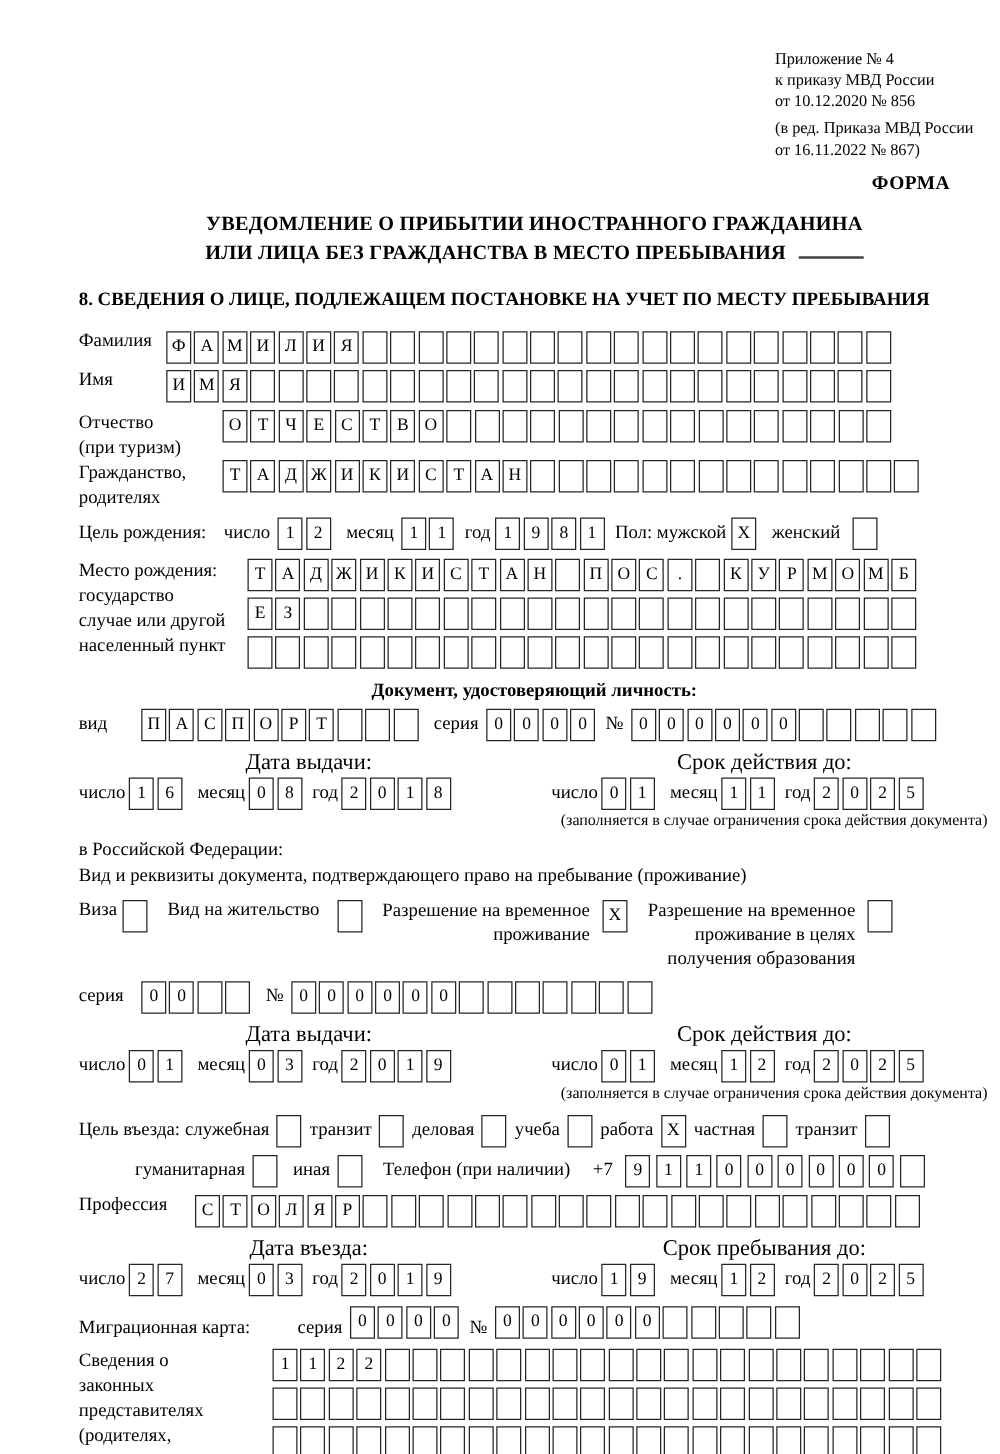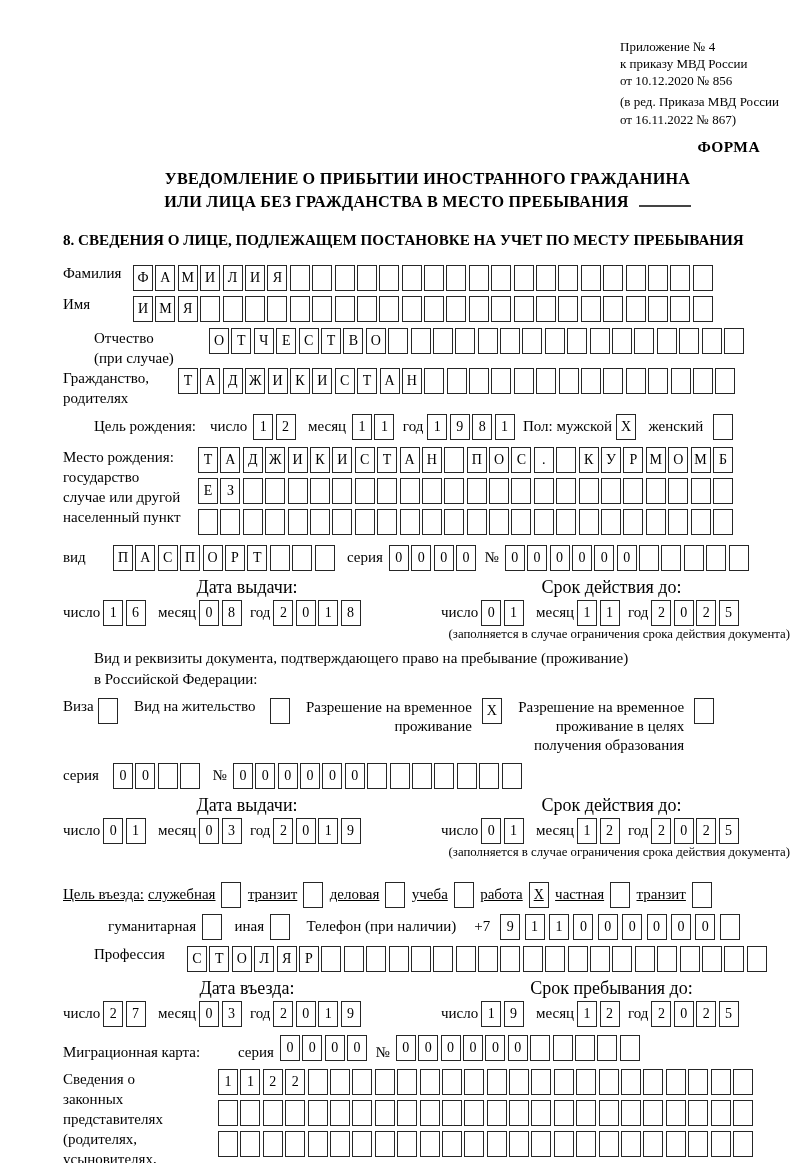--- a/index.html
+++ b/index.html
@@ -13,22 +13,22 @@
   .uline{display:inline-block;width:52px;border-bottom:2px solid #444;margin-left:10px;}
   .sec{font-weight:bold;font-size:15.1px;margin-top:18px;white-space:nowrap;}
   .row{display:flex;align-items:flex-start;}
   .cells{display:flex;flex:none;}
   .box{flex:none;width:18px;height:24px;border:1.6px solid #262626;margin-right:2.4px;
        display:inline-flex;align-items:center;justify-content:center;font-size:14px;background:#fff;}
   .lbl{flex:none;}
   .w70{width:70px;} .w115{width:115px;} .w135{width:135px;} .w50{width:50px;} .w155{width:155px;} .w175{width:175px;}
   .stack>div{line-height:20px;}
   .vgap>.cells{margin-bottom:5px;}
-  .mt16{margin-top:16px;} .mt5{margin-top:5px;} .mt6{margin-top:6px;margin-left:31px;} .mt7{margin-top:7px;}
-  .mt8{margin-top:8px;} .mt10{margin-top:22px;text-decoration:underline;}
+  .mt16{margin-top:16px;} .mt5{margin-top:5px;} .mt6{margin-top:6px;} .mt7{margin-top:7px;}
+  .mt8{margin-top:8px;} .mt10{margin-top:10px;}
   .dochead{text-align:center;font-weight:bold;margin-top:5px;}
   .dates{display:flex;margin-top:6px;}
   .dcol-l{width:368px;flex:none;} .dcol-r{flex:1;}
   .dhead{text-align:center;font-size:18px;}
   .dline{display:flex;align-items:center;margin-top:2px;}
   .dline .lbl{margin-right:3px;}
   .g10{margin-left:10px;} .g6{margin-left:6px;} .g4{margin-left:4px;} .g14{margin-left:14px;}
   .dnote{font-size:12.8px;text-align:right;margin-top:1px;margin-right:2px;}
   .chkline{display:flex;align-items:flex-start;margin-top:8px;}
   .cblock{text-align:right;line-height:19px;}
@@ -117,21 +117,21 @@
         <span class="box"></span>
         <span class="box"></span>
         <span class="box"></span>
         <span class="box"></span>
       </span>
   </div>
 
   <div class="row mt6">
     <span class="lbl w115 stack">
       <div>Отчество</div>
-      <div>(при случае)</div>
+      <div>(при туризм)</div>
     </span>
     <span class="cells">
         <span class="box">О</span>
         <span class="box">Т</span>
         <span class="box">Ч</span>
         <span class="box">Е</span>
         <span class="box">С</span>
         <span class="box">Т</span>
         <span class="box">В</span>
         <span class="box">О</span>
@@ -295,20 +295,21 @@
           <span class="box"></span>
           <span class="box"></span>
           <span class="box"></span>
           <span class="box"></span>
           <span class="box"></span>
           <span class="box"></span>
         </span>
     </span>
   </div>
 
+  <div class="dochead">Документ, удостоверяющий личность:</div>
   <div class="row mt5" style="align-items:center;">
     <span class="lbl w50">вид</span>
     <span class="cells">
         <span class="box">П</span>
         <span class="box">А</span>
         <span class="box">С</span>
         <span class="box">П</span>
         <span class="box">О</span>
         <span class="box">Р</span>
         <span class="box">Т</span>
@@ -381,22 +382,22 @@
             <span class="box">0</span>
             <span class="box">2</span>
             <span class="box">5</span>
           </span>
       </div>
       <div class="dnote">(заполняется в случае ограничения срока действия документа)</div>
     </div>
   </div>
 
   <div class="mt6" style="line-height:21px;">
+    <div>в Российской Федерации:</div>
     <div>Вид и реквизиты документа, подтверждающего право на пребывание (проживание)</div>
-    <div>в Российской Федерации:</div>
   </div>
 
   <div class="chkline">
     <span class="lbl">Виза</span>
     <span class="box g4"></span>
     <span class="lbl g14">Вид на жительство</span>
     <span class="box g14"></span>
     <span class="lbl g14 cblock">
       <div>Разрешение на временное</div>
       <div>проживание</div>

